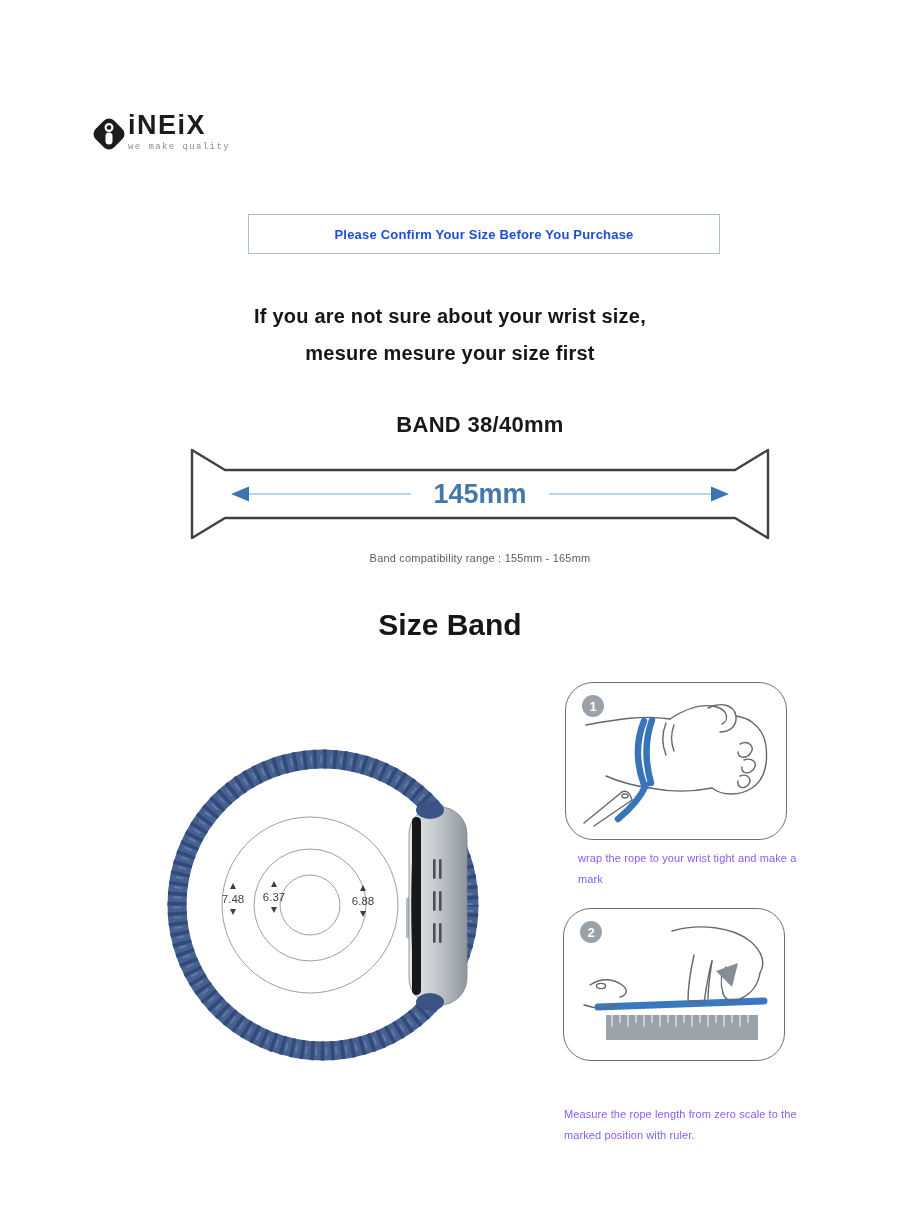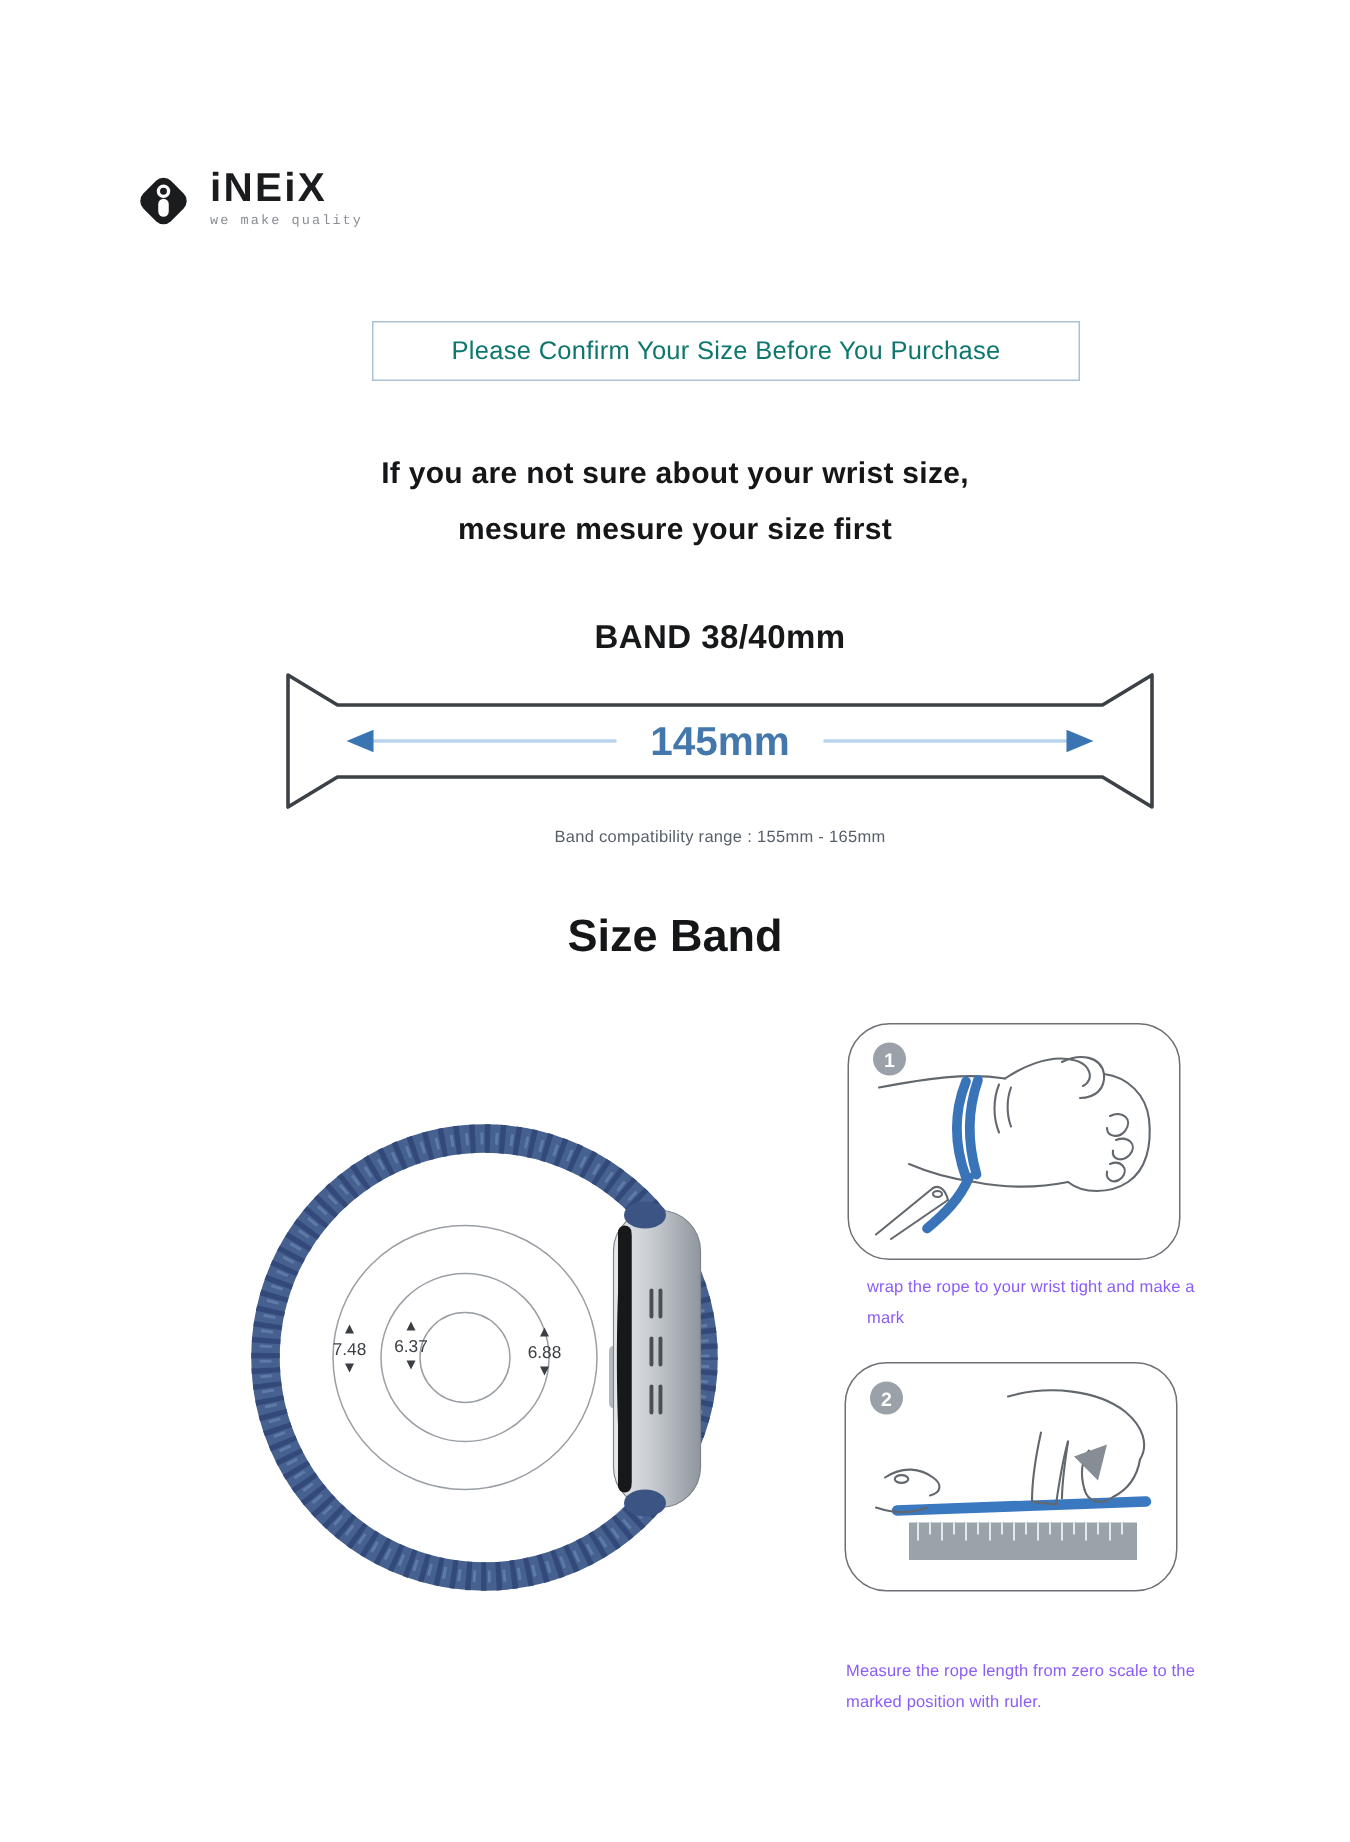--- a/index.html
+++ b/index.html
@@ -1,29 +1,29 @@
 <!DOCTYPE html>
 <html><head>
 <meta charset="utf-8">
 <style>
   html,body{margin:0;padding:0;background:#ffffff;}
   body{font-family:"Liberation Sans", sans-serif;-webkit-font-smoothing:antialiased;}
   .page{position:relative;width:900px;height:1228px;background:#fff;overflow:hidden;}
 
   
-  .logo{position:absolute;left:90px;top:112px;display:flex;align-items:flex-start;gap:12px;}
+  .logo{position:absolute;left:90px;top:112px;display:flex;align-items:flex-start;gap:0;}
   .logo-icon{position:relative;width:38px;height:38px;margin-top:3px;}
   .logo-text{display:flex;flex-direction:column;line-height:1;}
   .logo-name{font-size:27px;font-weight:700;color:#1b1c1e;letter-spacing:1.5px;}
   .logo-tagline{font-size:9px;color:#8a8f95;letter-spacing:1.4px;margin-top:4px;font-family:Liberation Mono, monospace;}
 
   
   .notice-box{position:absolute;left:248px;top:214px;width:470px;height:38px;
     border:1.4px solid #a9c2d6;display:flex;align-items:center;justify-content:center;}
-  .notice-text{font-size:17px;color:#0f766e;font-weight:400;letter-spacing:.2px;}
+  .notice-text{font-size:13px;color:#1d4ed8;font-weight:700;letter-spacing:.2px;}
 
   
   .main-heading{position:absolute;left:0;top:298px;width:900px;text-align:center;
     font-size:20px;font-weight:700;color:#151618;line-height:37px;letter-spacing:.2px;}
 
   
   .band-section{position:absolute;left:185px;top:412px;width:590px;text-align:center;}
   .band-title{font-size:22px;font-weight:600;color:#17181a;letter-spacing:.3px;}
   .band-svg{display:block;margin-top:4px;}
   .band-compat{margin-top:6px;font-size:11px;color:#575f69;letter-spacing:.2px;}

